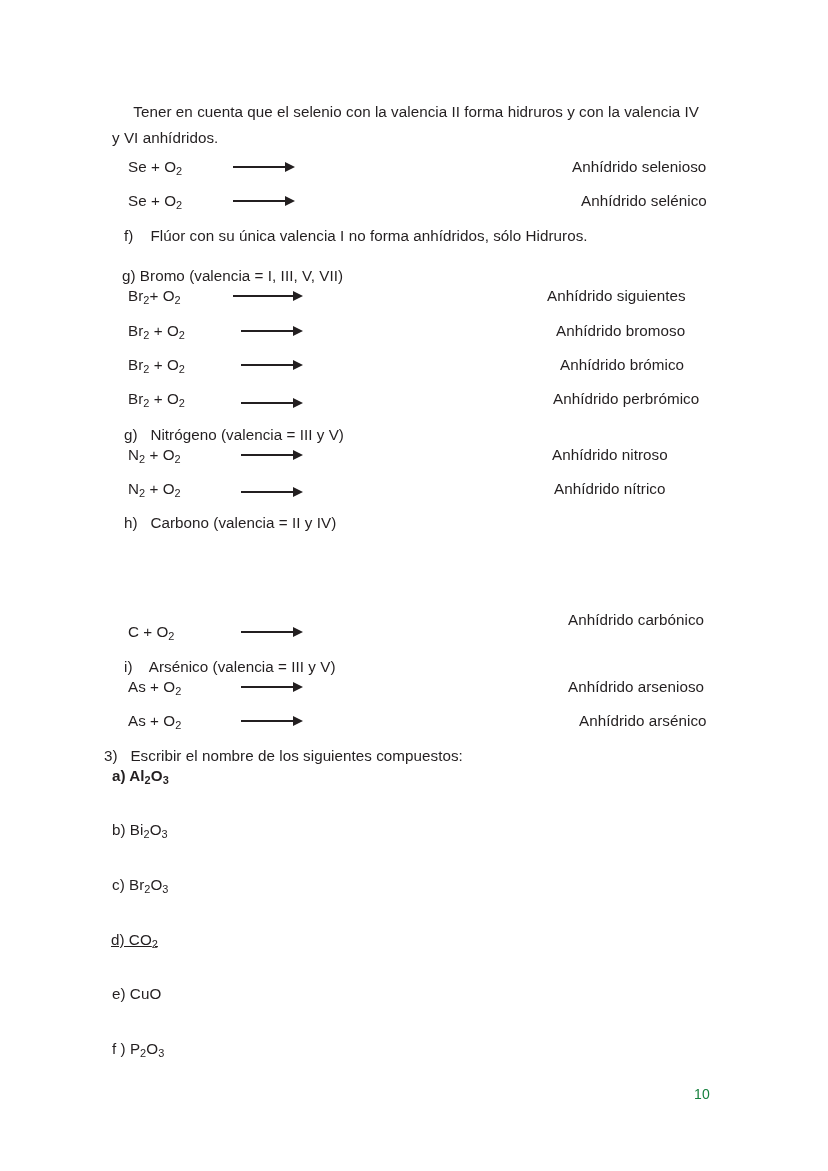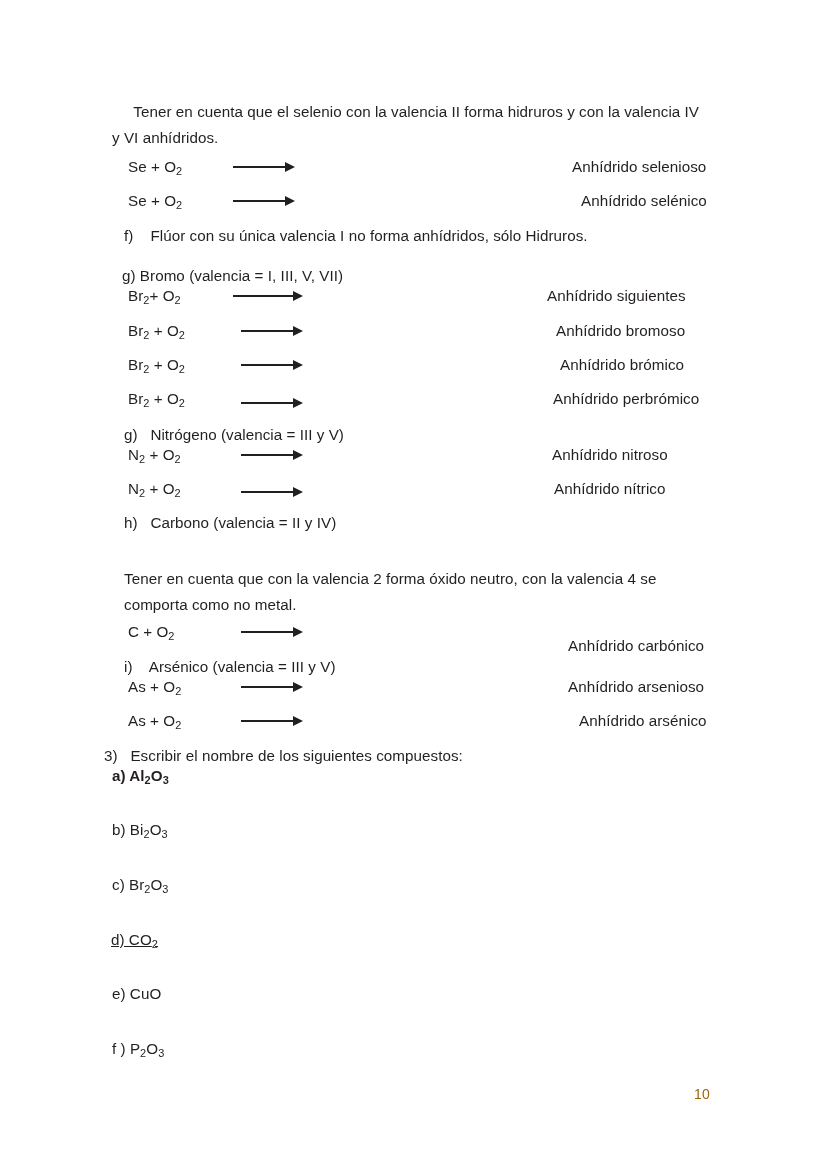--- a/index.html
+++ b/index.html
@@ -85,21 +85,21 @@
     height: 0;
     border-top: 5.5px solid transparent;
     border-bottom: 5.5px solid transparent;
     border-left: 10px solid #231f20;
   }
   
   .page-number {
     position: absolute;
     font-size: 14px;
     letter-spacing: 0.2px;
-    color: #a16207;
+    color: #15803d;
   }
 </style>
 </head>
 <body>
 
 <div class="page">
 
   <div class="para" style="left:112px; top:99px; width:600px;">     Tener en cuenta que el selenio con la valencia II forma hidruros y con la valencia IV
 y VI anhídridos.</div>
 
@@ -176,30 +176,28 @@
     <div class="formula" style="left:128px; top:479px;">N<sub>2</sub> + O<sub>2</sub></div>
     <div class="arrow" style="left:241px; top:486px; width:62px;">
       <span class="shaft" style="width:53px;"></span>
       <span class="head" style="left:52px;"></span>
     </div>
     <div class="product" style="left:554px; top:479px;">Anhídrido nítrico</div>
   </div>
 
   <div class="heading-line" style="left:124px; top:512px;">h)   Carbono (valencia = II y IV)</div>
 
-  <div class="para" style="left:124px; top:566px; width:580px;">Tener en cuenta que con la valencia 2 forma óxido neutro, con la valencia 4 se
-comporta como no metal.</div>
 
   <div>
     <div class="formula" style="left:128px; top:622px;">C + O<sub>2</sub></div>
     <div class="arrow" style="left:241px; top:626px; width:62px;">
       <span class="shaft" style="width:53px;"></span>
       <span class="head" style="left:52px;"></span>
     </div>
-    <div class="product" style="left:568px; top:636px;">Anhídrido carbónico</div>
+    <div class="product" style="left:568px; top:610px;">Anhídrido carbónico</div>
   </div>
 
   <div class="heading-line" style="left:124px; top:656px;">i)    Arsénico (valencia = III y V)</div>
 
   <div>
     <div class="formula" style="left:128px; top:677px;">As + O<sub>2</sub></div>
     <div class="arrow" style="left:241px; top:681px; width:62px;">
       <span class="shaft" style="width:53px;"></span>
       <span class="head" style="left:52px;"></span>
     </div>

